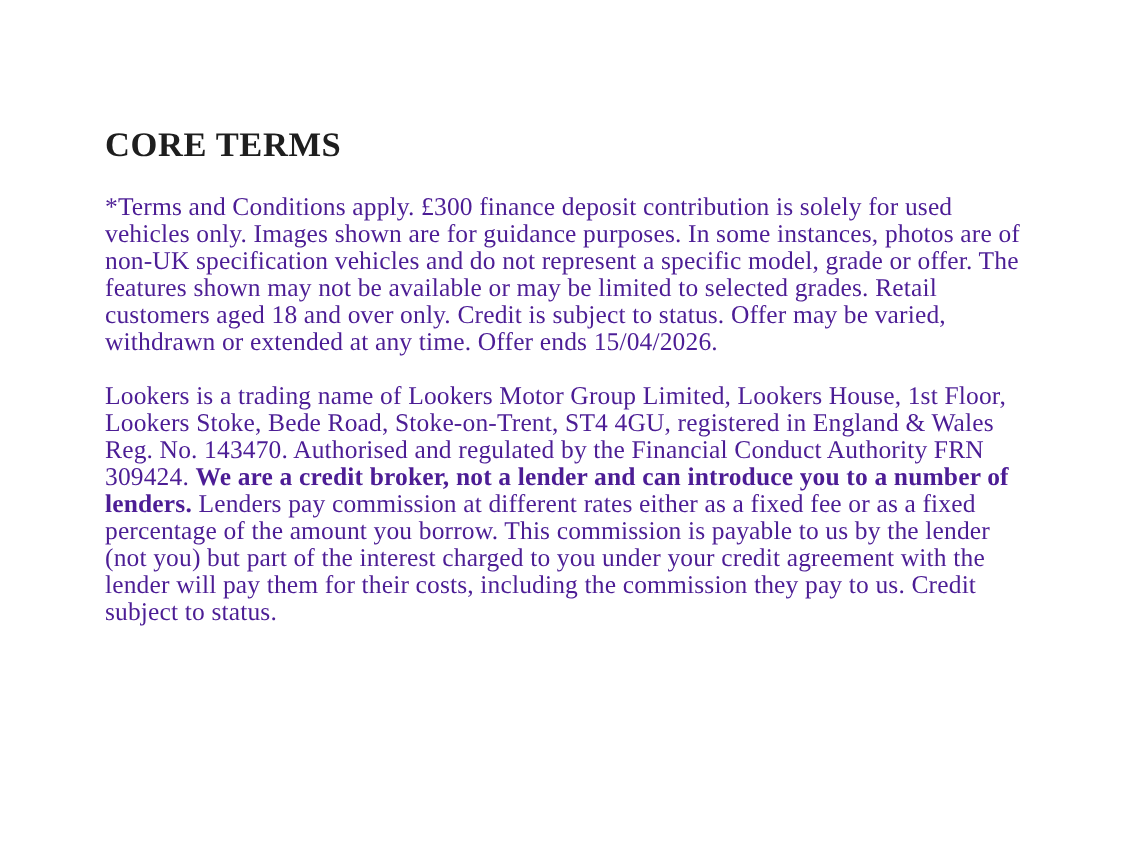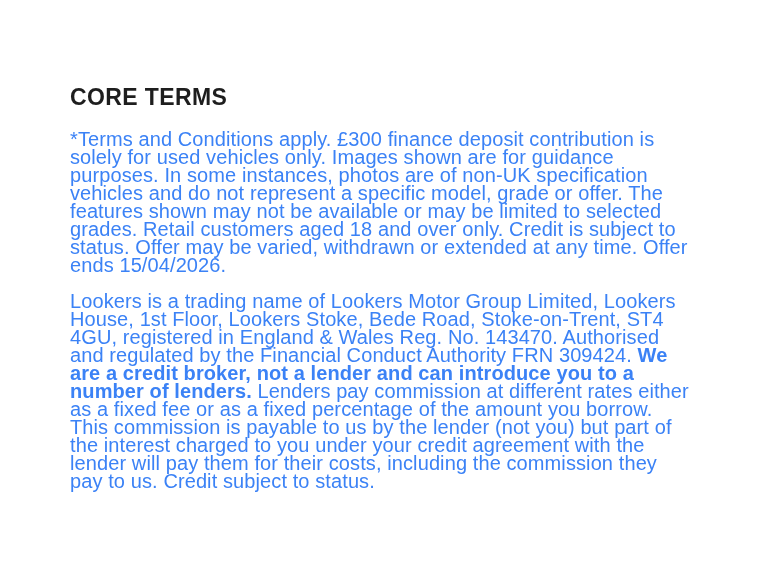--- a/index.html
+++ b/index.html
@@ -10,32 +10,33 @@
     width: 759px;
     height: 569px;
     background: #ffffff;
     font-family: "Liberation Sans", sans-serif;
     overflow: hidden;
   }
   .content {
     box-sizing: border-box;
     padding: 84px 66px 0 70px;
     width: 615px;
+    font-family: Liberation Serif, serif;
   }
   .page-heading {
     margin: 0 0 19px 0;
     font-size: 23px;
     font-weight: 800;
     letter-spacing: 0.4px;
     color: #1e1e1e;
   }
   .body-copy {
     width: 622px;
-    color: #3b82f6;
-    font-size: 20px;
+    color: #4c1d95;
+    font-size: 17px;
     line-height: 18px;
     letter-spacing: 0.1px;
   }
   .body-copy p {
     margin: 0 0 18px 0;
   }
   .bold-sentence {
     font-weight: 700;
   }
 </style>

